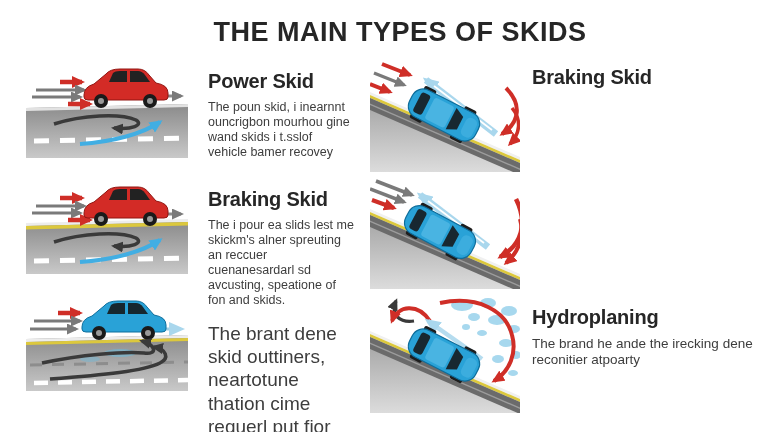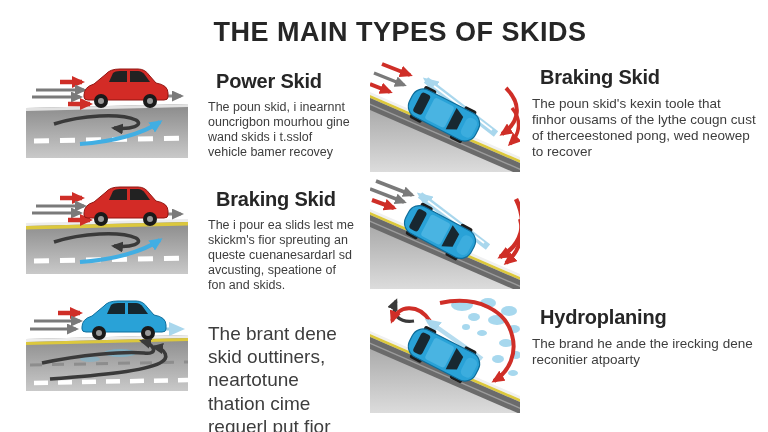--- a/index.html
+++ b/index.html
@@ -6,21 +6,21 @@
   .canvas{
     position:relative;width:768px;height:432px;background:#fff;
     font-family:"Liberation Sans",sans-serif;overflow:hidden;
   }
   .title{
     position:absolute;top:1px;left:0;width:100%;text-align:center;
     font-size:27px;font-weight:bold;color:#262626;letter-spacing:.5px;margin:16px;
   }
   .cell{position:absolute;}
   .graphic svg{display:block;}
-  .heading{font-size:20px;font-weight:bold;color:#262626;margin:0 0 7px 12px;letter-spacing:-.2px;}
+  .heading{font-size:20px;font-weight:bold;color:#262626;margin:0 0 7px 4px;letter-spacing:-.2px;}
   .heading:empty{display:none;}
   .body{font-size:12.5px;color:#3d3d3d;margin:4px;line-height:1.2;}
   .body.big{font-size:19px;line-height:1.22;}
   .right-text .body{font-size:13.5px;line-height:1.18;}
 </style>
 </head>
 <body>
 
 <div class="canvas">
 
@@ -105,21 +105,21 @@
           <circle cx="19" cy="34" r="3" fill="#999999"></circle>
         <circle cx="68" cy="34" r="7" fill="#1a1a1a"></circle>
           <circle cx="68" cy="34" r="3" fill="#999999"></circle>
       </g>
       <path d="M34,66 C62,57 100,55 116,62 C124,67 112,72 94,70" fill="none" stroke="#3a3a3a" stroke-width="3.5" marker-end="url(#mk-black)"></path>
       <path d="M60,86 C92,84 122,76 140,64" fill="none" stroke="#41aee3" stroke-width="4" marker-end="url(#mk-blue)"></path>
     </svg>
   </div>
   <div class="cell" style="left:204px;top:188px;width:155px">
     <h2 class="heading">Braking Skid</h2>
-    <p class="body">The i pour ea slids lest me skickm's fior spreuting an queste cuenanesardarl sd avcusting, speatione of fon and skids.</p>
+    <p class="body">The i pour ea slids lest me skickm's alner spreuting an reccuer cuenanesardarl sd avcusting, speatione of fon and skids.</p>
   </div>
 
   <div class="cell graphic" style="left:20px;top:293px">
     <svg width="168" height="108" viewBox="0 0 168 108">
       <polygon points="6,46 168,42 168,98 6,98" fill="url(#grad-road)"></polygon>
       <polygon points="6,46 168,42 168,45 6,49" fill="#ececec"></polygon>
       <polygon points="6,49 168,45 168,48 6,52" fill="#dcc83d"></polygon>
       <line x1="10" y1="72" x2="168" y2="69" stroke="#8d8d8d" stroke-width="3" stroke-dasharray="12 10"></line>
       <line x1="14" y1="90" x2="168" y2="87" stroke="#ffffff" stroke-width="4.5" stroke-dasharray="14 10"></line>
       <g>
@@ -172,21 +172,20 @@
         <polygon points="8,-12 18,-7 18,7 8,12" fill="#182830"></polygon>
         <rect x="-16" y="-12" width="22" height="24" rx="3" fill="#49b4e2"></rect>
         <rect x="22" y="-10" width="12" height="20" rx="5" fill="#49b4e2" opacity="0.6"></rect>
       </g>
       <path d="M136,30 C152,46 150,64 132,76" fill="none" stroke="#cf2e27" stroke-width="4" marker-end="url(#mk-red)"></path>
       <path d="M142,50 C152,62 150,76 140,86" fill="none" stroke="#cf2e27" stroke-width="3.5" marker-end="url(#mk-red)"></path>
     </svg>
   </div>
   <div class="cell right-text" style="left:528px;top:66px;width:234px">
     <h2 class="heading">Braking Skid</h2>
-    <p class="body">The poun skid's kexin toole that finhor ousams of the lythe cougn cust of therceestoned pong, wed neowep to recover</p>
   </div>
 
   <div class="cell graphic" style="left:370px;top:175px">
     <svg width="150" height="114" viewBox="0 0 150 114">
       <polygon points="0,40 150,105 150,114 0,114" fill="url(#grad-hill)"></polygon>
       <polygon points="0,34 150,99 150,102 0,37" fill="#f0f0f0"></polygon>
       <polygon points="0,37 150,102 150,105 0,40" fill="#dcc83d"></polygon>
       <polygon points="0,40 150,105 150,117 0,52" fill="#6b6b6b"></polygon>
       <polygon points="0,45.5 150,110.5 150,112 0,47" fill="#9c9c9c"></polygon>
       <g>

